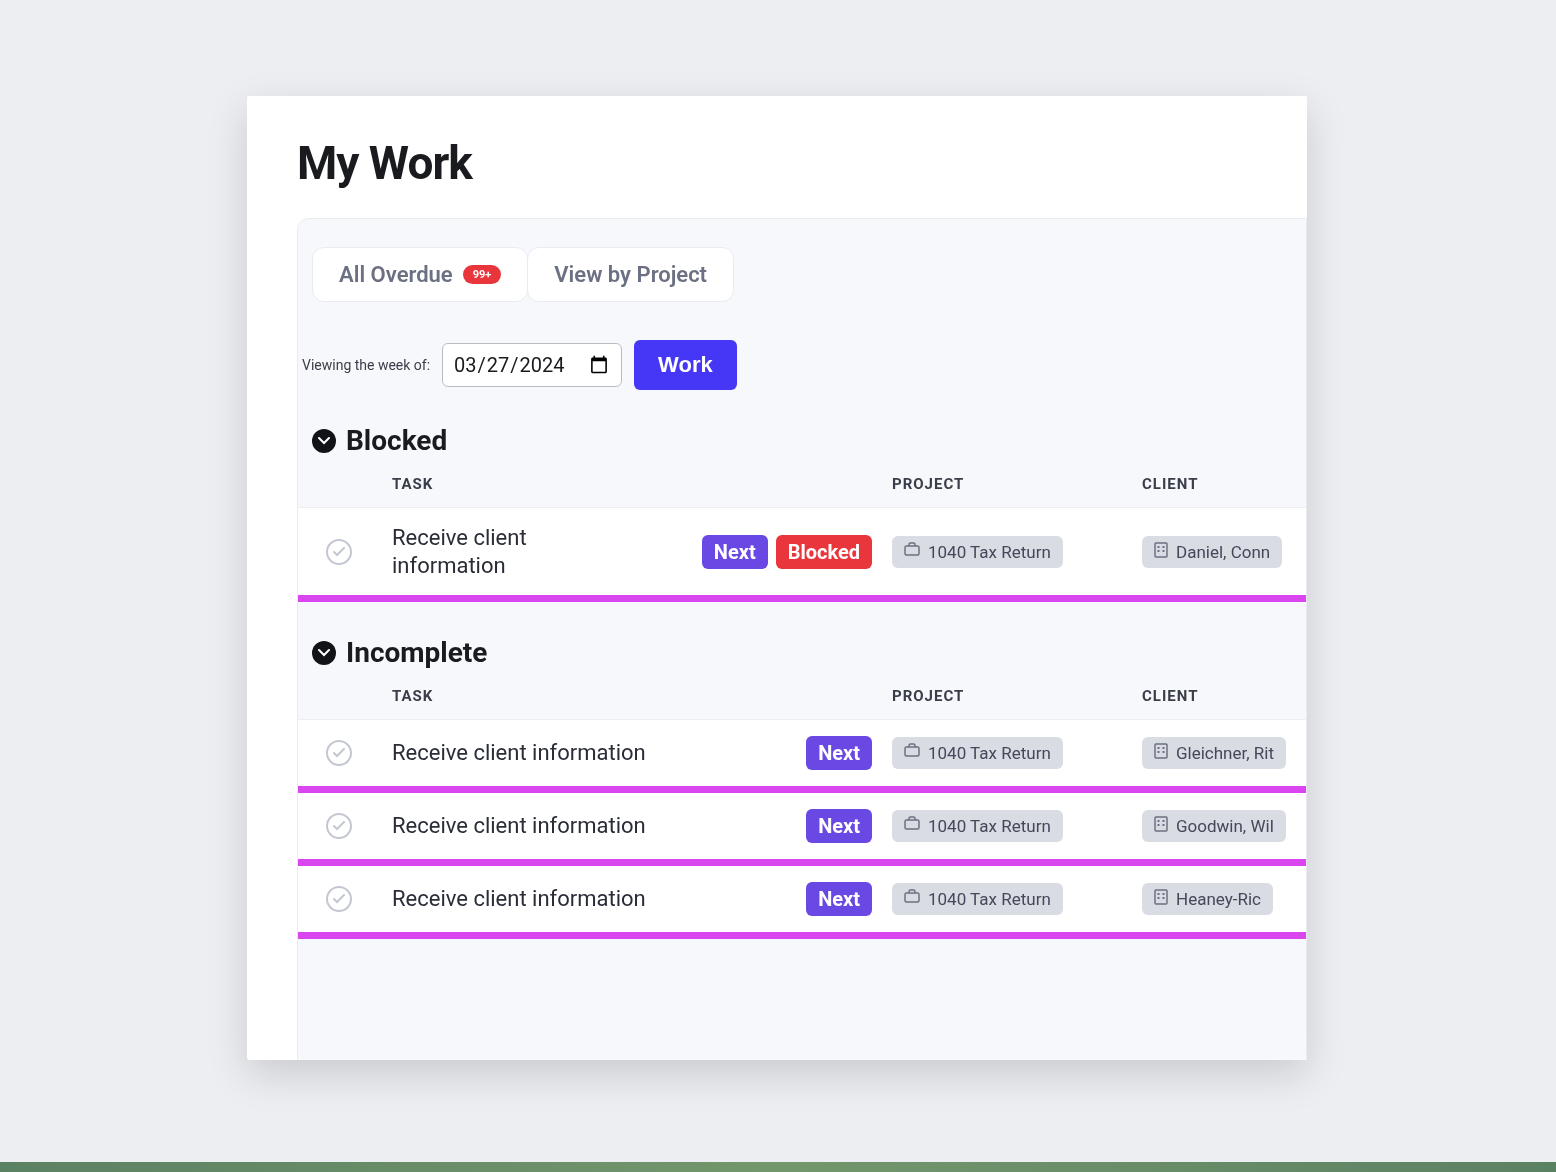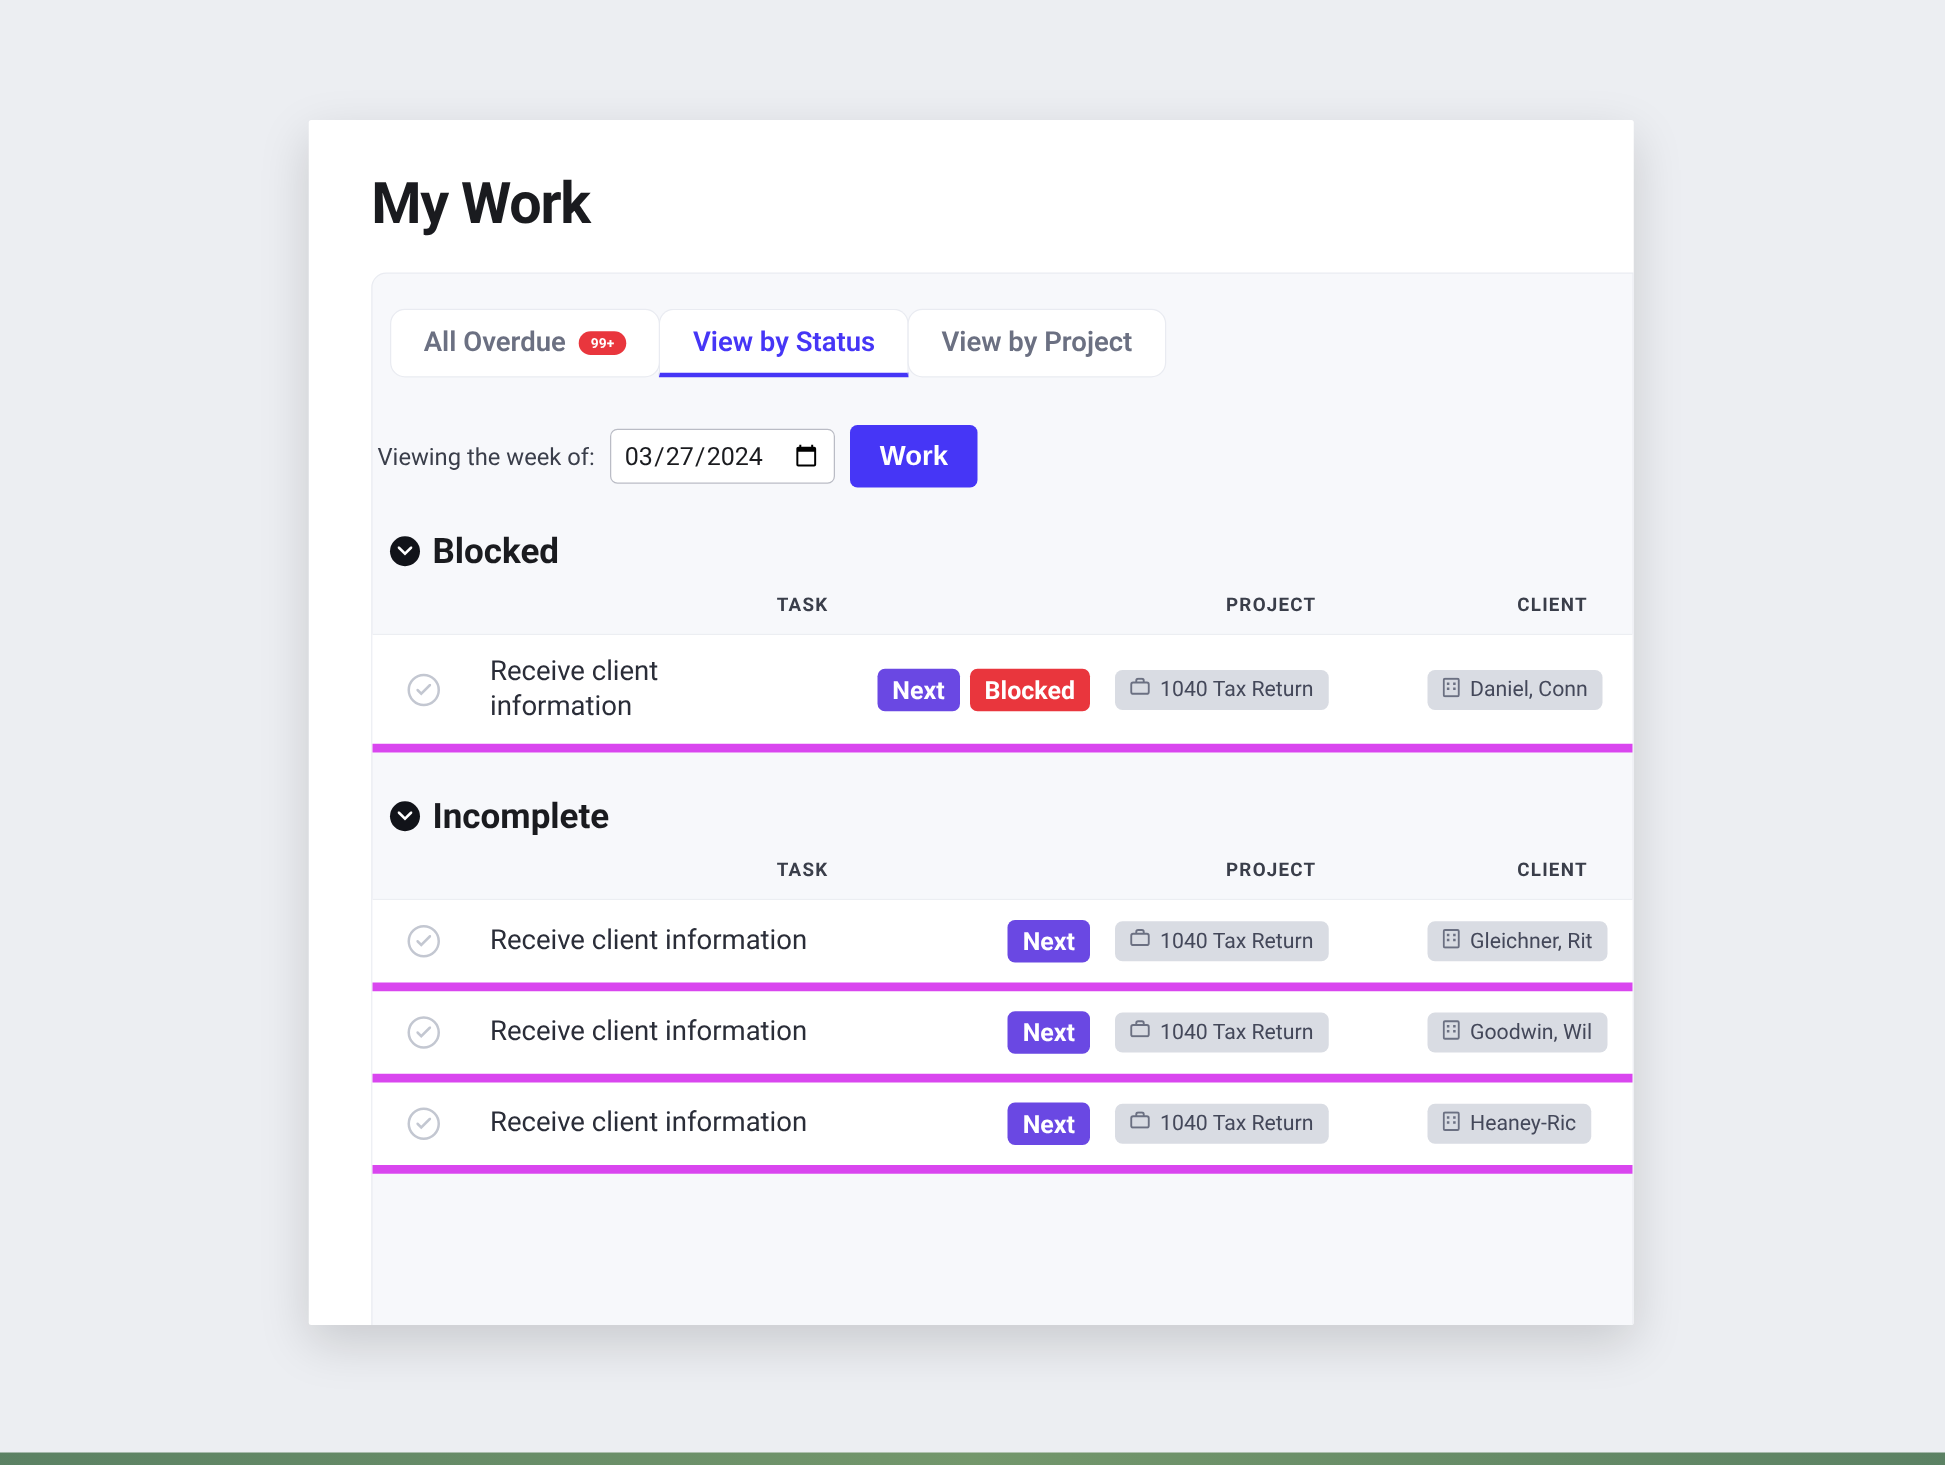--- a/index.html
+++ b/index.html
@@ -74,21 +74,21 @@
     border-radius: 999px;
     padding: 3px 10px;
   }
   .week-row {
     display: flex;
     align-items: center;
     gap: 12px;
     margin: 38px 0 0 4px;
   }
   .week-label {
-    font-size: 19px;
+    font-size: 14px;
     color: #3a3e4a;
   }
   .date-input {
     border: 1px solid #babcc5;
     border-radius: 6px;
     padding: 8px 10px;
     font-size: 20px;
     color: #1a1b1f;
     font-family: inherit;
     width: 180px;
@@ -131,21 +131,20 @@
   }
   .thead {
     display: grid;
     grid-template-columns: 80px 500px 250px 200px;
     font-size: 15px;
     font-weight: 700;
     letter-spacing: 1px;
     color: #3a3e4a;
     padding-left: 14px;
     margin-bottom: 14px;
-    text-align: center;
   }
   .row-container {
     background: #ffffff;
     border-top: 1px solid #eceef2;
   }
   .row {
     display: grid;
     grid-template-columns: 80px 500px 250px 200px;
     align-items: center;
     padding: 16px 0 16px 14px;
@@ -218,23 +217,20 @@
   <div class="inner">
     <h1 class="page-title">My Work</h1>
 
     <div class="panel">
 
       <div class="tabs">
         <div class="tab">
           <span>All Overdue</span>
           <span class="badge">99+</span>
         </div>
-        <div class="tab active">
-          <span>View by Status</span>
-        </div>
         <div class="tab">
           <span>View by Project</span>
         </div>
       </div>
 
       <div class="week-row">
         <span class="week-label">Viewing the week of:</span>
         <input type="date" class="date-input" value="2024-03-27" style="">
         <button class="apply-btn">Work</button>
       </div>

